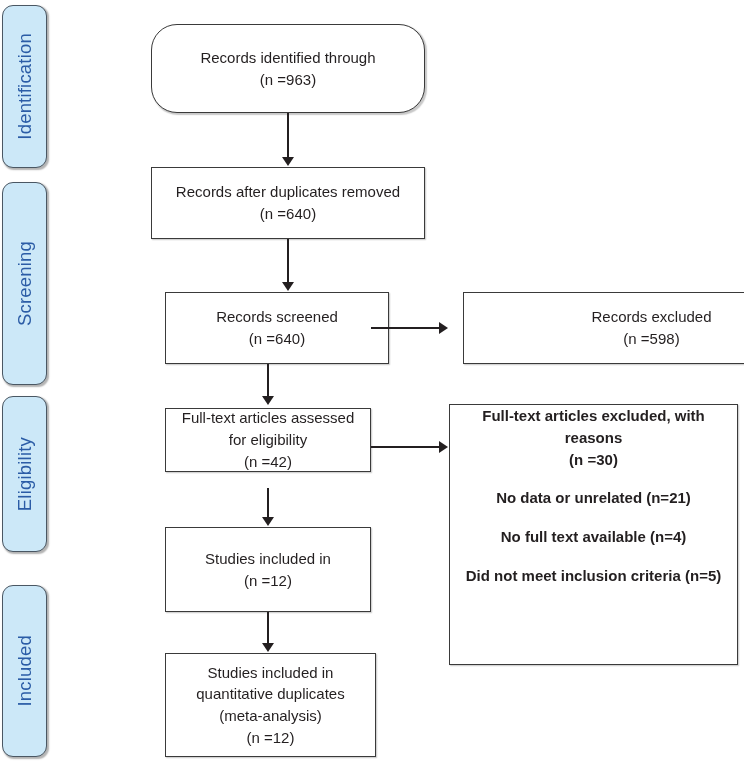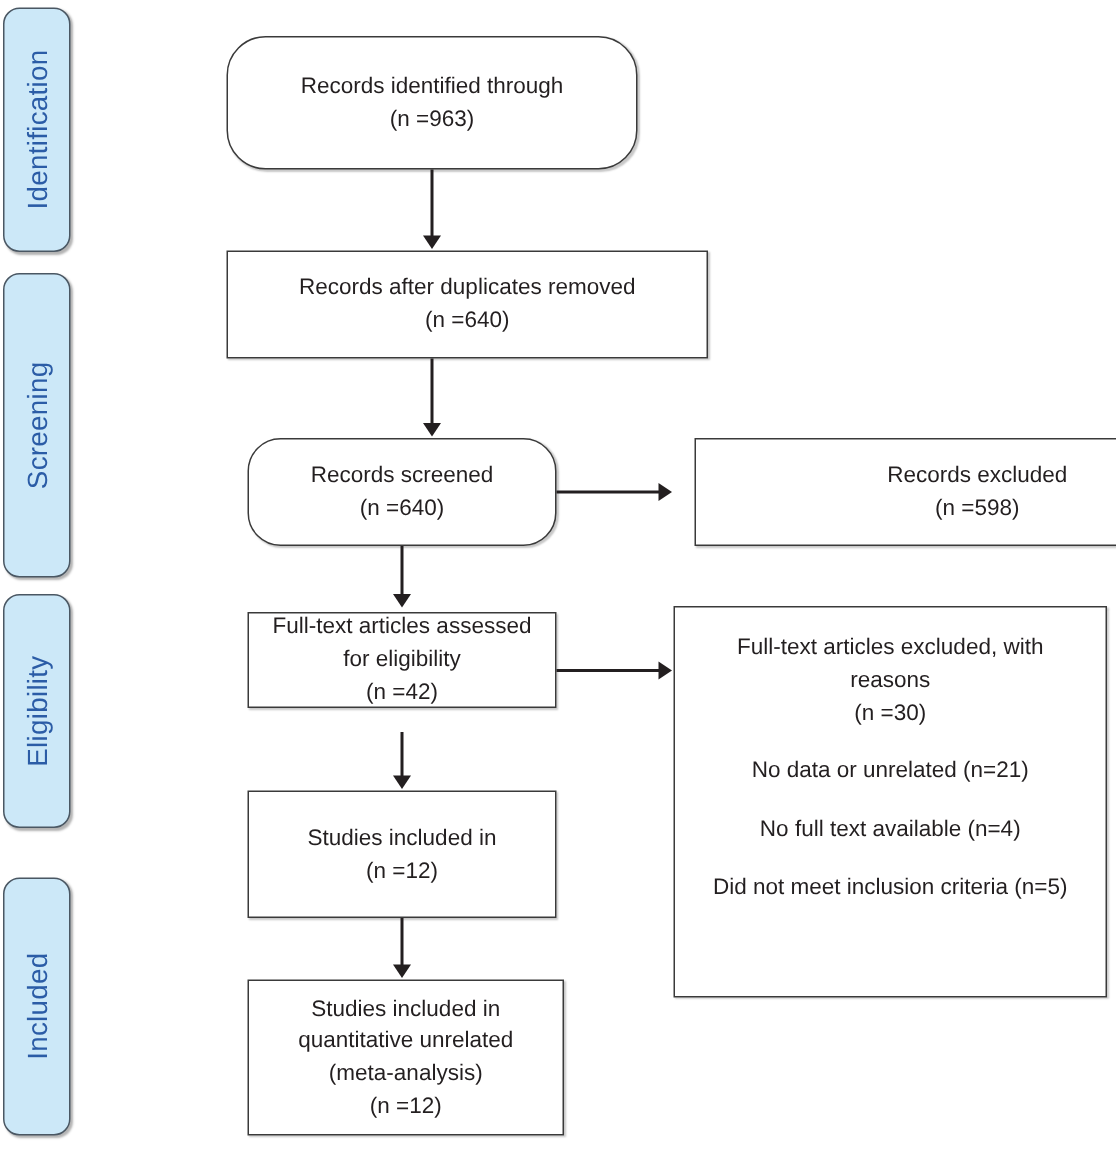--- a/index.html
+++ b/index.html
@@ -49,26 +49,26 @@
     justify-content:center;
     text-align:center;
     font-size:15px;
     line-height:1.45;
     color:#231f20;
     box-shadow:1.2px 1.2px 1.2px rgba(0,0,0,0.22);
   }
   .flow-box .ln{display:block;white-space:nowrap;}
 
   #box-identified{left:151px;top:24px;width:274px;height:89px;border-radius:26px;}
-  #box-dedup{left:151px;top:167px;width:321px;height:72px;}
-  #box-screened{left:165px;top:292px;width:206px;height:72px;border-radius:22px;}
+  #box-dedup{left:151px;top:167px;width:274px;height:72px;}
+  #box-screened{left:165px;top:292px;width:224px;height:72px;}
   #box-excluded{left:463px;top:292px;width:346px;height:72px;padding-left:31px;}
   #box-fulltext{left:165px;top:408px;width:206px;height:64px;}
   #box-reasons{left:449px;top:404px;width:289px;height:261px;
-    justify-content:flex-start;padding-top:16px;}
+    justify-content:flex-start;font-weight:bold;}
   #box-qualitative{left:165px;top:527px;width:206px;height:85px;}
   #box-quantitative{left:165px;top:653px;width:211px;height:104px;}
 
   #box-reasons .gap{height:17px;}
 
   
   .conn{position:absolute;background:#231f20;}
   .conn-v{width:1.6px;}
   .conn-h{height:1.6px;}
   .arrow-down{
@@ -156,21 +156,21 @@
   <span class="ln">Did not meet inclusion criteria (n=5)</span>
 </div>
 
 <div class="flow-box" id="box-qualitative">
   <span class="ln">Studies included in</span>
   <span class="ln">(n =12)</span>
 </div>
 
 <div class="flow-box" id="box-quantitative">
   <span class="ln">Studies included in</span>
-  <span class="ln">quantitative unrelated</span>
+  <span class="ln">quantitative duplicates</span>
   <span class="ln">(meta-analysis)</span>
   <span class="ln">(n =12)</span>
 </div>
 
 <div class="conn conn-v" id="conn-v1"></div>
 <div class="arrow-down" id="arr-v1"></div>
 
 <div class="conn conn-v" id="conn-v2"></div>
 <div class="arrow-down" id="arr-v2"></div>
 

